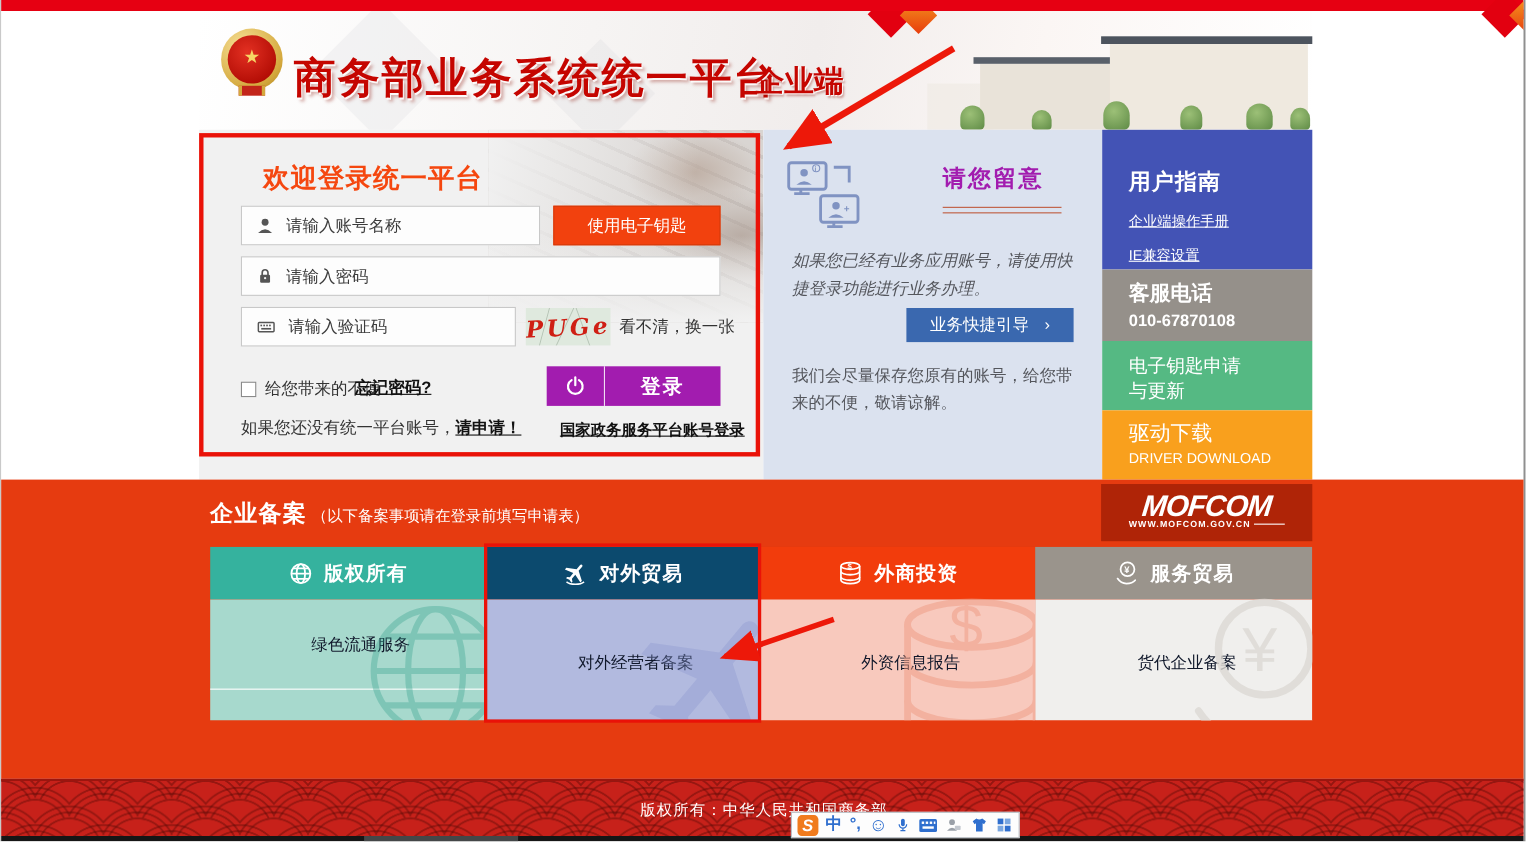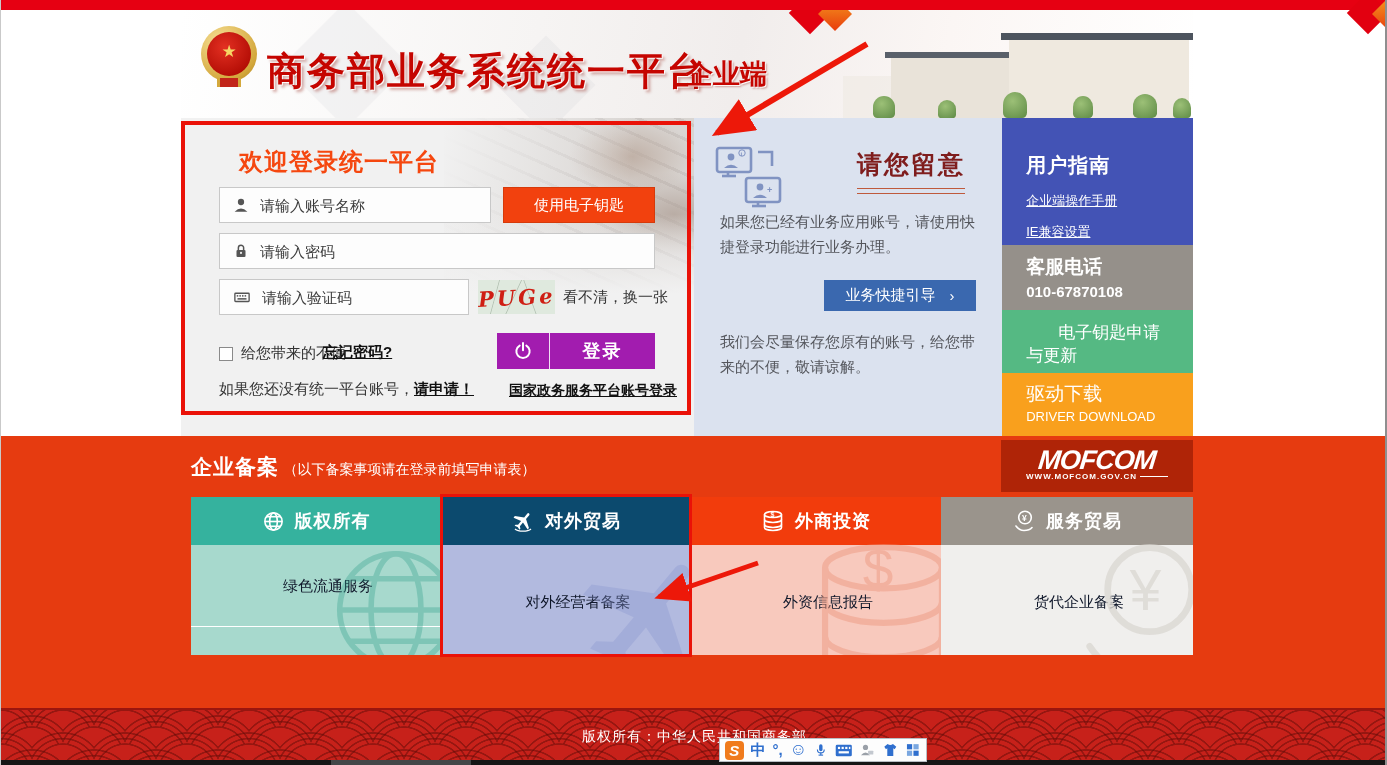--- a/index.html
+++ b/index.html
@@ -85,42 +85,42 @@
   .btn-login .pw { width:52px; display:flex; justify-content:center; }
   .btn-login .sep { width:1px; height:36px; background:rgba(255,255,255,.85); }
   .btn-login .lbl { flex:1; text-align:center; font-size:18px; font-weight:bold; letter-spacing:2px; }
   .apply-row { position:absolute; left:38px; top:262px; font-size:15px; color:#333; }
   .apply-row b { text-decoration:underline; color:#111; cursor:pointer; }
   .gov-login { position:absolute; left:328px; top:264px; font-size:14px; font-weight:bold; color:#111;
                text-decoration:underline; cursor:pointer; }
 
   
   .notice { position:relative; width:310px; height:318px; background:#dbe2ef; }
-  .notice-title { position:absolute; left:163px; top:30px; font-size:25px; font-weight:bold; color:#7f1d1d; letter-spacing:2px; }
+  .notice-title { position:absolute; left:163px; top:30px; font-size:21px; font-weight:bold; color:#a21caf; letter-spacing:2px; }
   .notice-ul { position:absolute; left:163px; top:70px; width:108px; height:6px;
                border-top:1px solid #bf5a3c; border-bottom:1px solid #bf5a3c; }
   .notice p { position:absolute; left:26px; width:262px; font-size:15px; color:#54565c; line-height:1.65; }
-  .n-p1 { top:92px; }
+  .n-p1 { top:108px;font-style:italic; }
   .n-p2 { top:212px; }
   .btn-quick { position:absolute; left:130px; top:162px; width:152px; height:31px; background:#3a68af; color:#fff;
                font-size:15px; display:flex; align-items:center; justify-content:center; gap:14px; cursor:pointer; }
   .transfer { position:absolute; left:20px; top:26px; }
 
   
   .sidebar { width:192px; display:flex; flex-direction:column; }
   .sb { padding-left:24px; color:#fff; position:relative; }
   .sb-blue { height:127px; background:#4353b5; }
   .sb-blue h3 { font-size:20px; font-weight:bold; padding-top:34px; letter-spacing:1px; }
   .sb-blue a { display:block; font-size:13px; color:#fff; text-decoration:underline; margin-top:13px; cursor:pointer; }
   .sb-gray { height:65px; background:#95908a; }
   .sb-gray h3 { font-size:19px; padding-top:9px; }
   .sb-gray .num { font-size:15px; font-weight:bold; margin-top:3px; }
   .sb-green { height:63px; background:#55b983; cursor:pointer; }
   .sb-green div { font-size:17px; }
-  .sb-green .l1 { padding-top:11px;margin-left:32px; }
+  .sb-green .l1 { padding-top:11px; }
   .sb-orange { height:63px; background:#f9a01d; cursor:pointer; }
   .sb-orange .t { font-size:19px; padding-top:8px; }
   .sb-orange .s { font-size:13px; margin-top:2px; }
 
   
   .band { position:absolute; left:0; top:436px; width:1387px; height:272px; background:#e63b10; }
   .band-head { position:absolute; left:190px; top:17px; color:#fff; }
   .band-head b { font-size:21px; letter-spacing:1px; }
   .band-head span { font-size:14px; }
   .mofcom { position:absolute; left:1000px; top:4px; width:192px; height:52px; background:#af2407;

